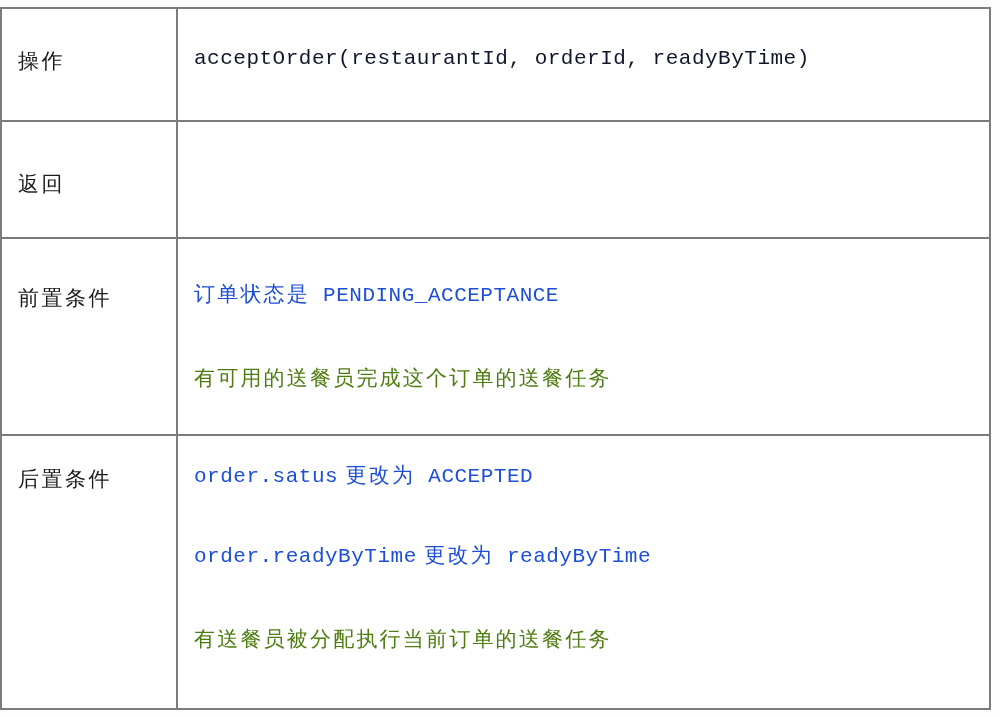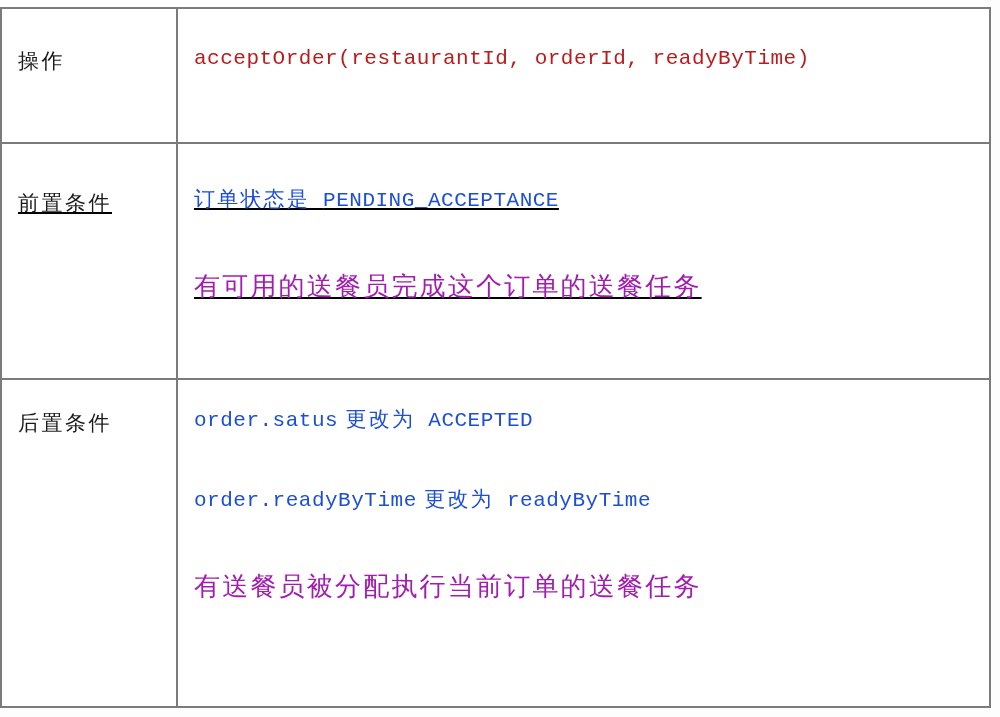--- a/index.html
+++ b/index.html
@@ -41,21 +41,21 @@
     background: #ffffff;
     box-sizing: border-box;
   }
 
   .col-label { width: 176px; }
   .col-value { width: 813px; }
 
   
   .row-operation  td { height: 113px; }
   .row-return     td { height: 117px; }
-  .row-pre        td { height: 197px; text-decoration: underline; }
+  .row-pre        td { height: 197px; }
   .row-post       td { height: 274px; }
 
   
   .label-text {
     display: block;
     font-family: "Liberation Serif", "DejaVu Serif", serif;
     font-size: 21px;
     color: #1a1a1a;
     letter-spacing: 2.5px;
     padding-left: 16px;
@@ -64,29 +64,29 @@
 
   
   .value-block {
     display: block;
     padding-left: 16px;
   }
   .code-line {
     display: block;
     font-family: "Liberation Mono", "DejaVu Sans Mono", monospace;
     font-size: 21px;
-    color: #b91c1c;
+    color: #0f172a;
     letter-spacing: 0.5px;
     white-space: nowrap;
   }
   .cjk-line {
     display: block;
     font-family: "Liberation Serif", "DejaVu Serif", serif;
-    font-size: 26px;
-    color: #a21caf;
+    font-size: 21px;
+    color: #4d7c0f;
     letter-spacing: 2.2px;
     white-space: nowrap;
   }
   
   .mixed-line {
     display: block;
     font-size: 21px;
     color: #1d4ed8;
     white-space: nowrap;
     line-height: 1;
@@ -120,20 +120,28 @@
         <td class="col-label">
           <span class="label-text pad-op">操作</span>
         </td>
         <td class="col-value">
           <span class="value-block pad-op">
             <span class="code-line">acceptOrder(restaurantId, orderId, readyByTime)</span>
           </span>
         </td>
       </tr>
 
+      <tr class="row-return">
+        <td class="col-label">
+          <span class="label-text pad-ret">返回</span>
+        </td>
+        <td class="col-value">
+          <span class="value-block pad-ret"></span>
+        </td>
+      </tr>
 
       <tr class="row-pre">
         <td class="col-label">
           <span class="label-text pad-pre">前置条件</span>
         </td>
         <td class="col-value">
           <span class="value-block pad-pre">
             <span class="mixed-line"><span class="cjk">订单状态是</span><span class="mono">&nbsp;</span><span class="mono">PENDING_ACCEPTANCE</span></span>
             <span class="cjk-line gap-line">有可用的送餐员完成这个订单的送餐任务</span>
           </span>

